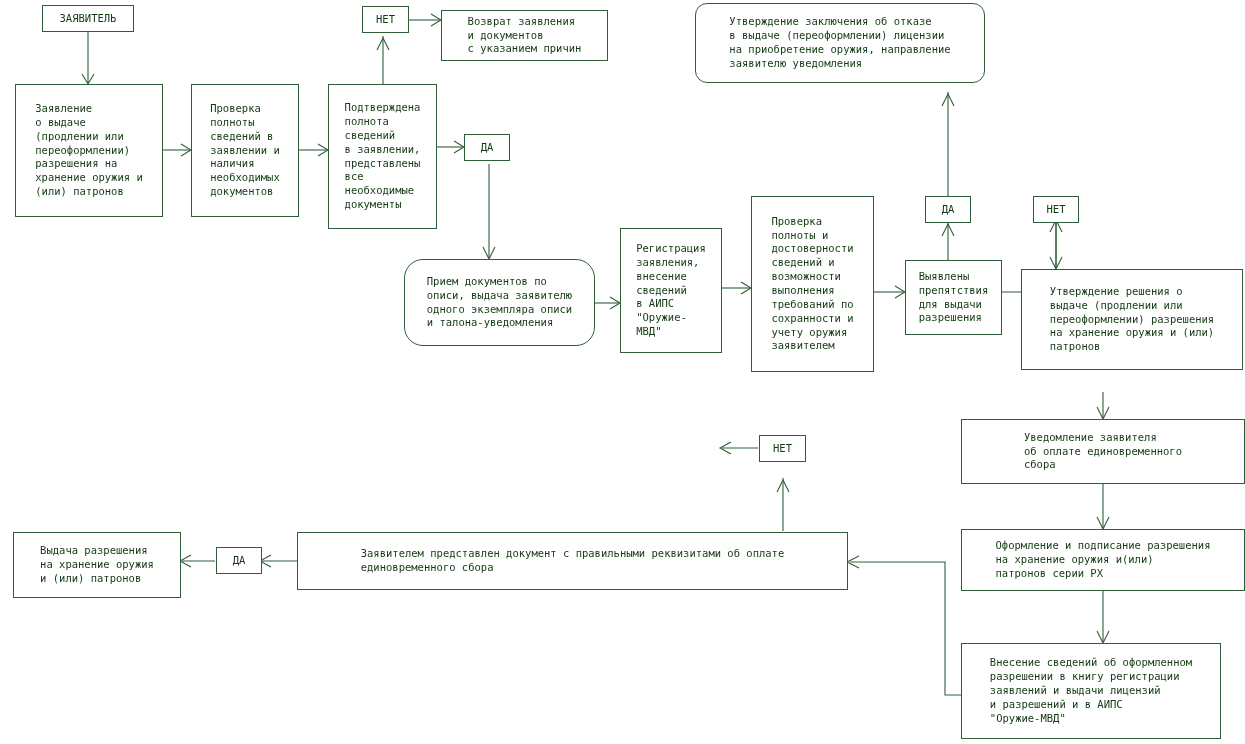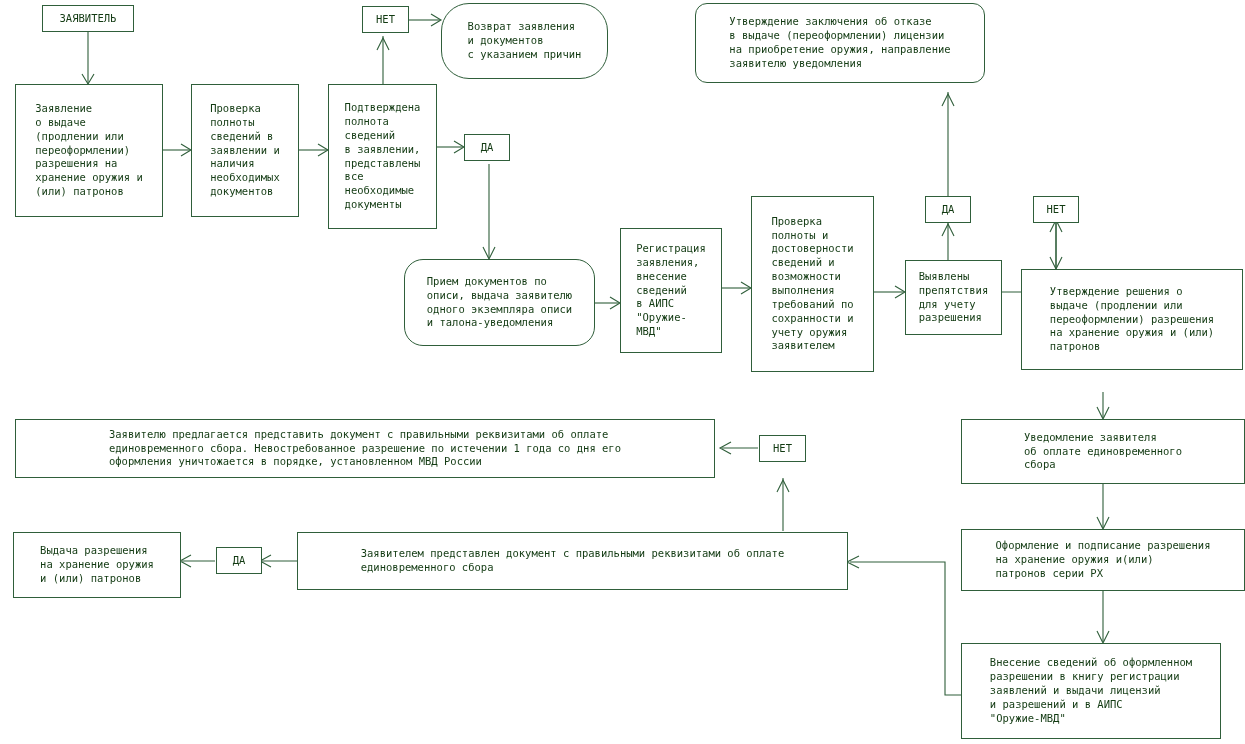--- a/index.html
+++ b/index.html
@@ -120,21 +120,21 @@
     <path d="M 271 555 L 260 561 L 271 567"></path>
 
     <line x1="215" y1="561" x2="182" y2="561"></line>
     <path d="M 191 555 L 180 561 L 191 567"></path>
   </svg>
 
   <div class="node tiny" style="left:42px; top:5px; width:92px; height:27px;">ЗАЯВИТЕЛЬ</div>
 
   <div class="node tiny" style="left:362px; top:6px; width:47px; height:27px;">НЕТ</div>
 
-  <div class="node small" style="left:441px; top:3px; width:167px; height:76px;border-radius:28px;">Возврат заявления
+  <div class="node small" style="left:441px; top:10px; width:167px; height:51px;">Возврат заявления
 и документов
 с указанием причин</div>
 
   <div class="node small" style="left:695px; top:3px; width:290px; height:80px;border-radius:12px;">Утверждение заключения об отказе
 в выдаче (переоформлении) лицензии
 на приобретение оружия, направление
 заявителю уведомления</div>
 
   <div class="node small" style="left:15px; top:84px; width:148px; height:133px;">Заявление
 о выдаче
@@ -182,40 +182,37 @@
 сведений и
 возможности
 выполнения
 требований по
 сохранности и
 учету оружия
 заявителем</div>
 
   <div class="node small" style="left:905px; top:260px; width:97px; height:75px;">Выявлены
 препятствия
-для учету
+для выдачи
 разрешения</div>
 
   <div class="node tiny" style="left:925px; top:196px; width:46px; height:27px;">ДА</div>
 
   <div class="node tiny" style="left:1033px; top:196px; width:46px; height:27px;">НЕТ</div>
 
   <div class="node small" style="left:1021px; top:269px; width:222px; height:101px;">Утверждение решения о
 выдаче (продлении или
 переоформлении) разрешения
 на хранение оружия и (или)
 патронов</div>
 
   <div class="node small" style="left:961px; top:419px; width:284px; height:65px;">Уведомление заявителя
 об оплате единовременного
 сбора</div>
 
-  <div class="node small" style="left:15px; top:419px; width:700px; height:59px; justify-content:center; padding:4px 8px;">Заявителю предлагается представить документ с правильными реквизитами об оплате
-единовременного сбора. Невостребованное разрешение по истечении 1 года со дня его
-оформления уничтожается в порядке, установленном МВД России</div>
 
   <div class="node tiny" style="left:759px; top:435px; width:47px; height:27px;">НЕТ</div>
 
   <div class="node small" style="left:297px; top:532px; width:551px; height:58px;">Заявителем представлен документ с правильными реквизитами об оплате
 единовременного сбора</div>
 
   <div class="node tiny" style="left:216px; top:547px; width:46px; height:27px;">ДА</div>
 
   <div class="node small" style="left:13px; top:532px; width:168px; height:66px;">Выдача разрешения
 на хранение оружия

